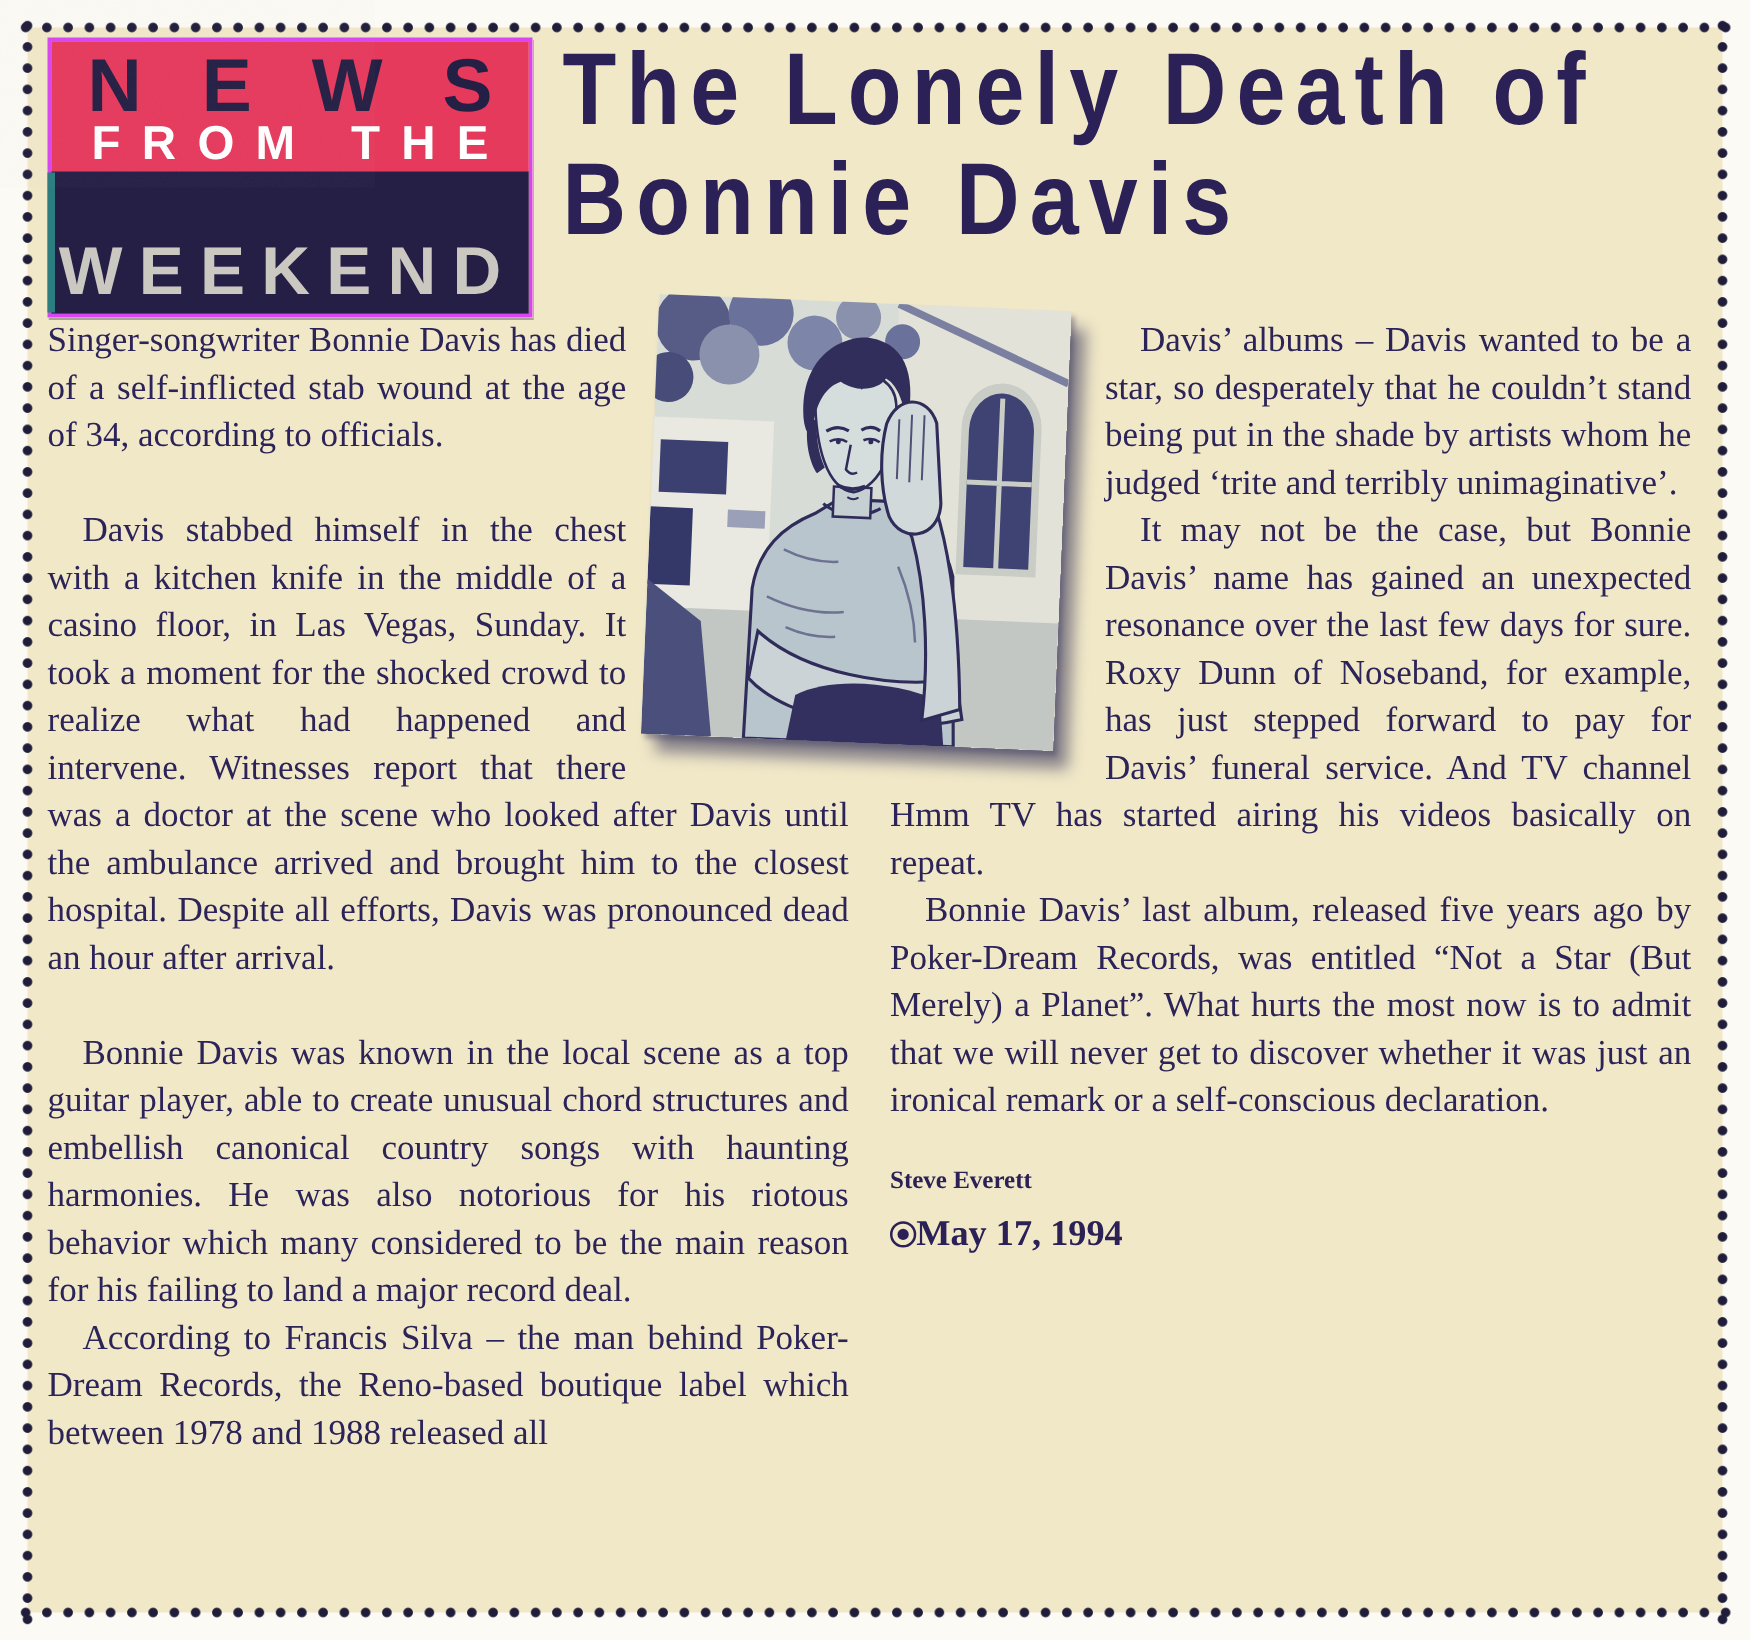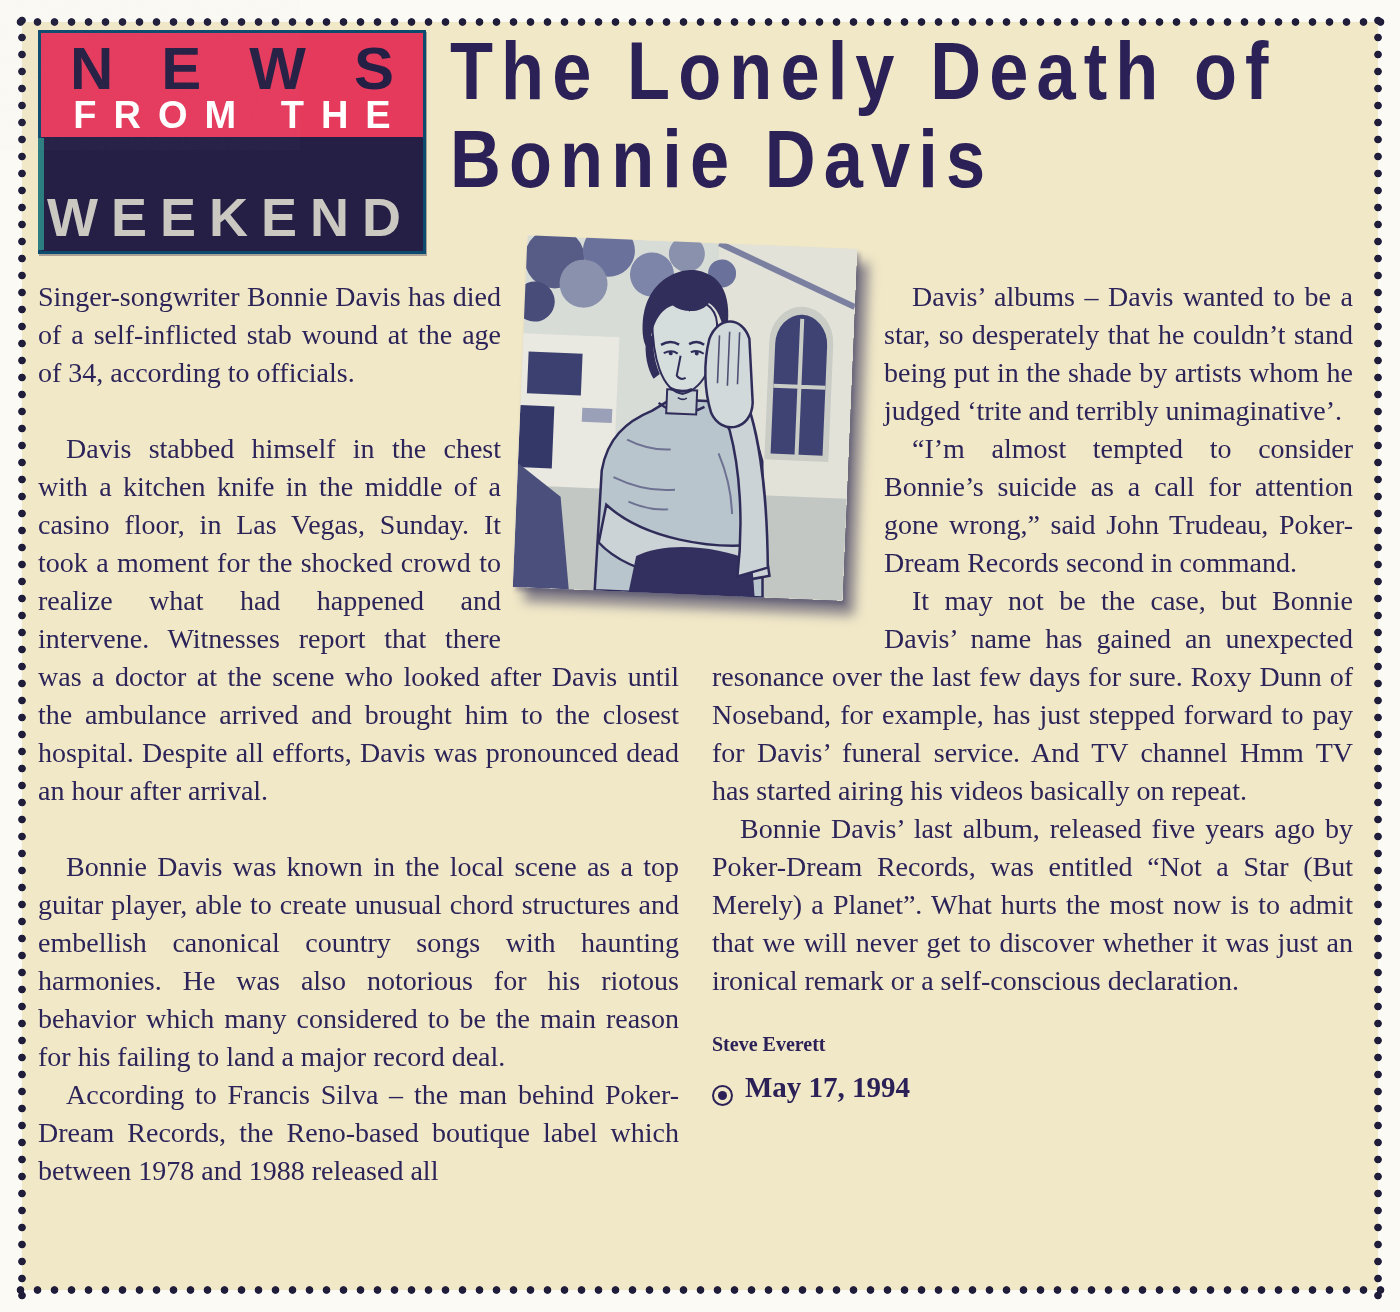--- a/index.html
+++ b/index.html
@@ -16,21 +16,21 @@
   .dots-top{top:17px;} .dots-bottom{bottom:17px;}
   .dots-v{top:12px;bottom:12px;width:10px;
     background-image:radial-gradient(circle at 50% 50%, #201d3b 3.4px, rgba(0,0,0,0) 4.2px);
     background-size:10px 17px;background-repeat:repeat-y;}
   .dots-left{left:17px;} .dots-right{right:17px;}
 
   
   .page{position:absolute;inset:22px;background:#f1e8c8;z-index:1;}
 
   
-  .mast{position:absolute;left:16px;top:8px;width:382px;border:3px solid #0c4a6e;
+  .mast{position:absolute;left:16px;top:8px;width:382px;border:3px solid #d946ef;
         box-shadow:1px 2px 0 rgba(34,29,64,.35);}
   .mast-red{background:#e63a5d;padding:10px 6px 2px 6px;}
   .mast-news{font-family:"Liberation Sans",sans-serif;font-weight:bold;color:#241f44;
     font-size:60px;line-height:52px;letter-spacing:48px;margin-right:-48px;text-align:center;
     transform:scaleY(1.0);}
   .mast-from{font-family:"Liberation Sans",sans-serif;font-weight:bold;color:#ffffff;
     font-size:38px;line-height:40px;letter-spacing:17px;margin-right:-17px;text-align:center;}
   .mast-bar{background:#251f46;position:relative;padding:9px 6px 11px 6px;}
   .mast-weekend{font-family:"Liberation Sans",sans-serif;font-weight:bold;color:#cbc8c2;
     font-size:54px;line-height:46px;letter-spacing:13px;margin-right:-13px;text-align:left;margin-top:48px;}
@@ -42,31 +42,31 @@
     font-size:80px;line-height:86px;letter-spacing:.115em;white-space:nowrap;
     transform:scale(.88,1.02);transform-origin:0 0;}
 
   
   .photo{position:absolute;left:498px;top:220px;width:330px;height:352px;z-index:2;
     transform:rotate(2.4deg);
     box-shadow:12px 14px 12px rgba(48,46,88,.55), 3px 4px 4px rgba(48,46,88,.35);}
   .photo svg{display:block;width:100%;height:100%;}
 
   
-  .columns{position:absolute;left:16px;top:232px;display:flex;gap:33px;z-index:1;margin-top:24px;}
+  .columns{position:absolute;left:16px;top:232px;display:flex;gap:33px;z-index:1;}
   .col{width:641px;color:#2c2458;font-size:28px;line-height:38px;text-align:justify;}
   .col p{margin:0;}
   .gap{margin-top:38px !important;}
   .ind{text-indent:28px;}
   .push-r{float:right;width:178px;height:352px;}
   .push-l{float:left;width:172px;height:362px;}
 
   
   .byline{margin-top:26px;font-weight:bold;font-size:20px;line-height:36px;color:#2b2157;}
-  .dateline{margin-top:6px;font-weight:bold;font-size:29px;color:#2b2157;display:flex;align-items:flex-end;gap:12px;}
+  .dateline{margin-top:6px;font-weight:bold;font-size:29px;color:#2b2157;display:flex;align-items:center;}
   .target{width:17px;height:17px;border:2.5px solid #2b2157;border-radius:50%;
     display:inline-flex;align-items:center;justify-content:center;flex:0 0 auto;}
   .target i{display:block;width:9px;height:9px;background:#2b2157;border-radius:50%;}
 
   
   .grain{position:absolute;inset:0;z-index:9;pointer-events:none;opacity:.5;}
 </style>
 </head>
 <body>
 
@@ -150,21 +150,20 @@
     <section class="col">
       <div class="push-r"></div>
       <p>Singer-songwriter Bonnie Davis has died of a self-inflicted stab wound at the age of 34, according to officials.</p>
       <p class="gap ind">Davis stabbed himself in the chest with a kitchen knife in the middle of a casino floor, in Las Vegas, Sunday. It took a moment for the shocked crowd to realize what had happened and intervene. Witnesses report that there was a doctor at the scene who looked after Davis until the ambulance arrived and brought him to the closest hospital. Despite all efforts, Davis was pronounced dead an hour after arrival.</p>
       <p class="gap ind">Bonnie Davis was known in the local scene as a top guitar player, able to create unusual chord structures and embellish canonical country songs with haunting harmonies. He was also notorious for his riotous behavior which many considered to be the main reason for his failing to land a major record deal.</p>
       <p class="ind">According to Francis Silva – the man behind Poker-Dream Records, the Reno-based boutique label which between 1978 and 1988 released all</p>
     </section>
     <section class="col">
       <div class="push-l"></div>
       <p class="ind">Davis’ albums – Davis wanted to be a star, so desperately that he couldn’t stand being put in the shade by artists whom he judged ‘trite and terribly unimaginative’.</p>
-      <p class="ind">“I’m almost tempted to consider Bonnie’s suicide as a call for attention gone wrong,” said John Trudeau, Poker-Dream Records second in command.</p>
       <p class="ind">It may not be the case, but Bonnie Davis’ name has gained an unexpected resonance over the last few days for sure. Roxy Dunn of Noseband, for example, has just stepped forward to pay for Davis’ funeral service. And TV channel Hmm TV has started airing his videos basically on repeat.</p>
       <p class="ind">Bonnie Davis’ last album, released five years ago by Poker-Dream Records, was entitled “Not a Star (But Merely) a Planet”. What hurts the most now is to admit that we will never get to discover whether it was just an ironical remark or a self-conscious declaration.</p>
       <footer>
         <div class="byline">Steve Everett</div>
         <div class="dateline">
           <span class="target">
               <i></i>
             </span>
           <span>May 17, 1994</span>
         </div>

